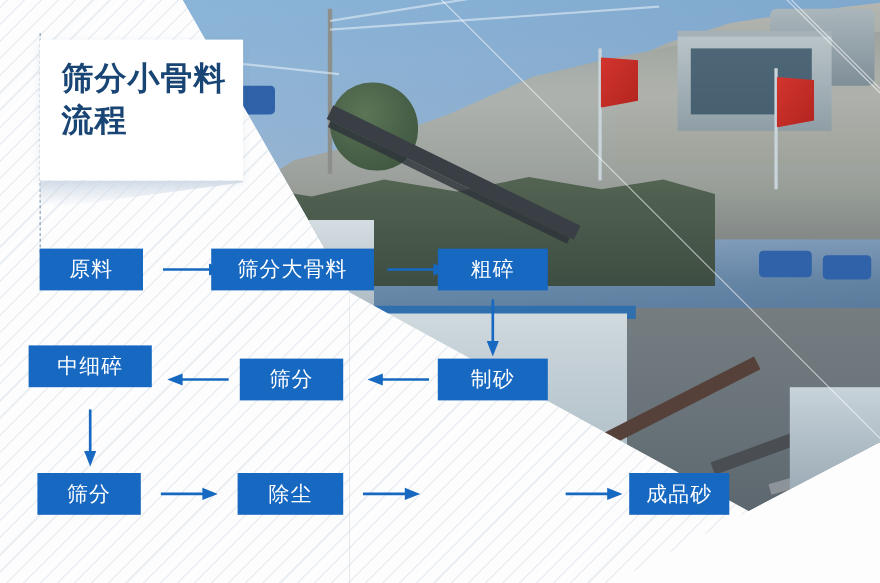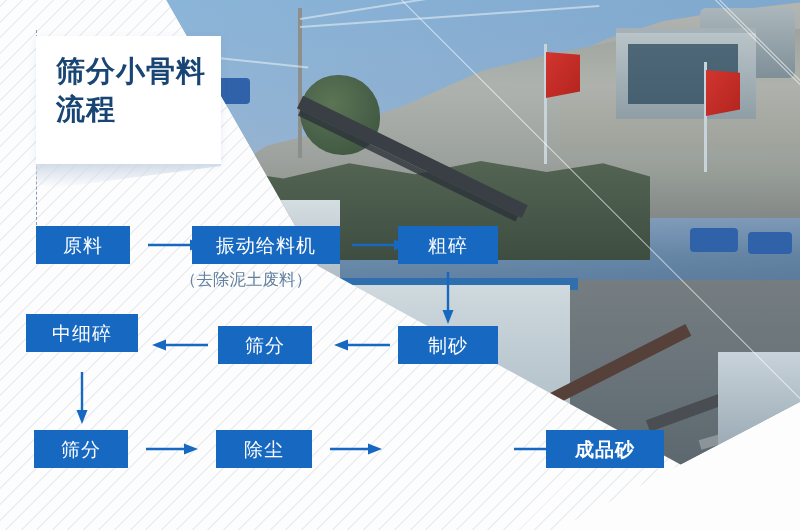--- a/index.html
+++ b/index.html
@@ -337,32 +337,31 @@
 
   <div class="node" style="left:36px; top:226px; width:94px;">原料</div>
 
   <div class="arrow-h" style="left:148px; top:237px; width:56px; height:16px;">
     <svg width="56" height="16" viewBox="0 0 56 16">
       <line x1="0" y1="8" x2="44" y2="8" stroke="#1668c0" stroke-width="2.4"></line>
       <polygon points="56,8 42,2.5 42,13.5" fill="#1668c0"></polygon>
     </svg>
   </div>
 
-  <div class="node" style="left:192px; top:226px; width:148px;">振动给料机</div>
+  <div class="node" style="left:192px; top:226px; width:148px;">筛分大骨料</div>
 
   <div class="arrow-h" style="left:352px; top:237px; width:56px; height:16px;">
     <svg width="56" height="16" viewBox="0 0 56 16">
       <line x1="0" y1="8" x2="44" y2="8" stroke="#1668c0" stroke-width="2.4"></line>
       <polygon points="56,8 42,2.5 42,13.5" fill="#1668c0"></polygon>
     </svg>
   </div>
 
   <div class="node" style="left:398px; top:226px; width:100px;">粗碎</div>
 
-  <div class="caption" style="left:180px; top:272px;">（去除泥土废料）</div>
 
   <div class="arrow-v" style="left:440px; top:272px; width:16px; height:52px;">
     <svg width="16" height="52" viewBox="0 0 16 52">
       <line x1="8" y1="0" x2="8" y2="40" stroke="#1668c0" stroke-width="2.4"></line>
       <polygon points="8,52 2.5,38 13.5,38" fill="#1668c0"></polygon>
     </svg>
   </div>
 
   <div class="node" style="left:26px; top:314px; width:112px;">中细碎</div>
 
@@ -411,16 +410,16 @@
   </div>
 
 
   <div class="arrow-h" style="left:514px; top:441px; width:52px; height:16px;">
     <svg width="52" height="16" viewBox="0 0 52 16">
       <line x1="0" y1="8" x2="40" y2="8" stroke="#1668c0" stroke-width="2.4"></line>
       <polygon points="52,8 38,2.5 38,13.5" fill="#1668c0"></polygon>
     </svg>
   </div>
 
-  <div class="node" style="left:546px; top:430px; width:118px;font-weight:bold;">成品砂</div>
+  <div class="node" style="left:572px; top:430px; width:91px;">成品砂</div>
 
 
 </div>
 
 </body></html>

